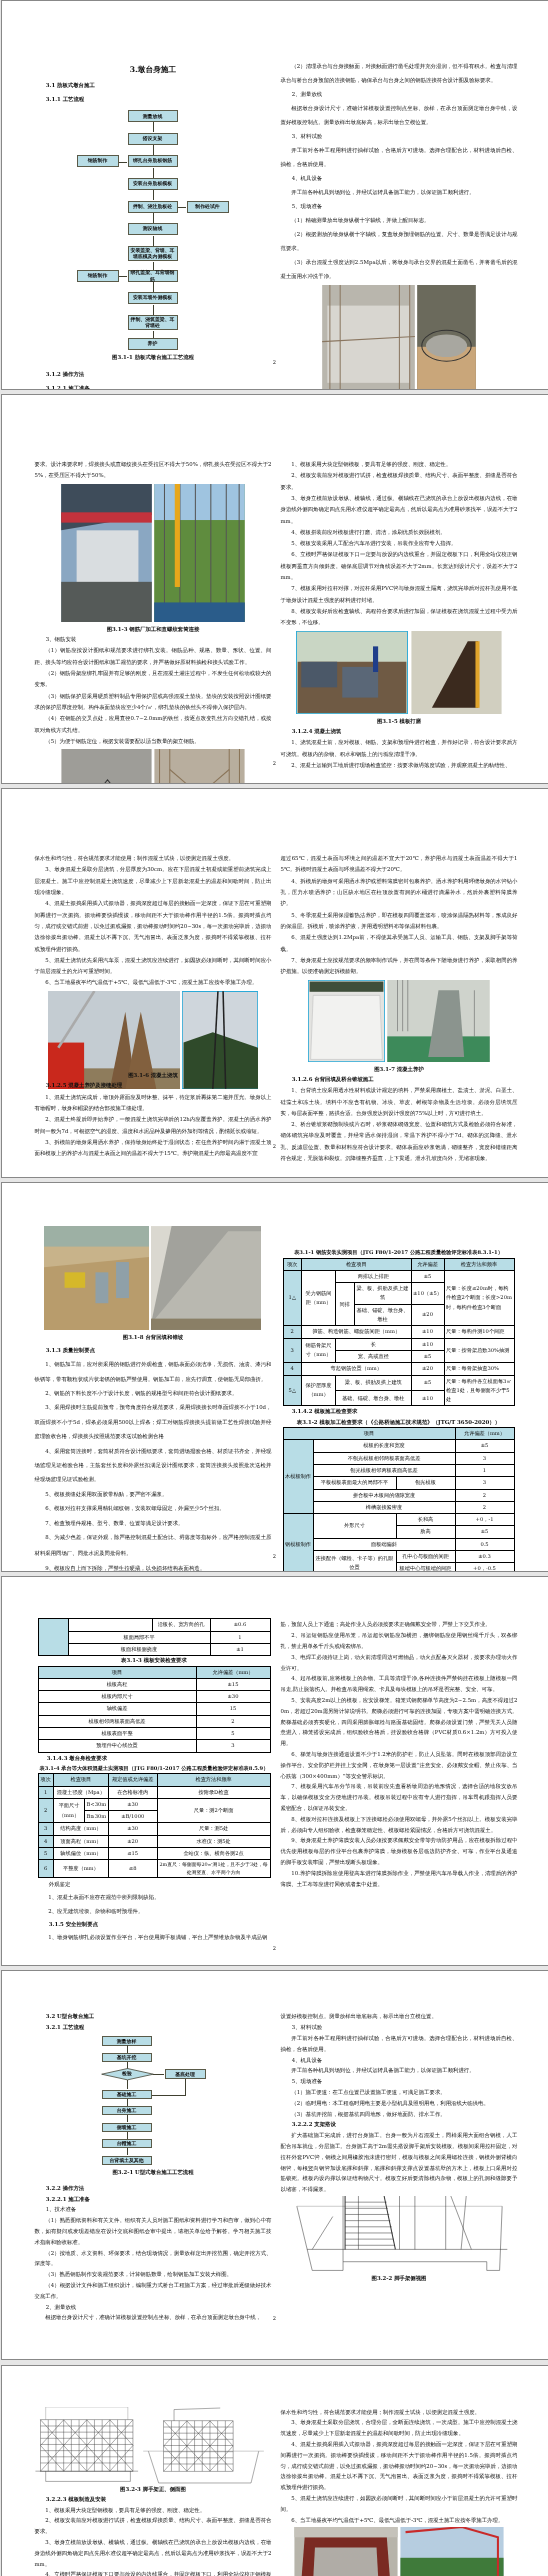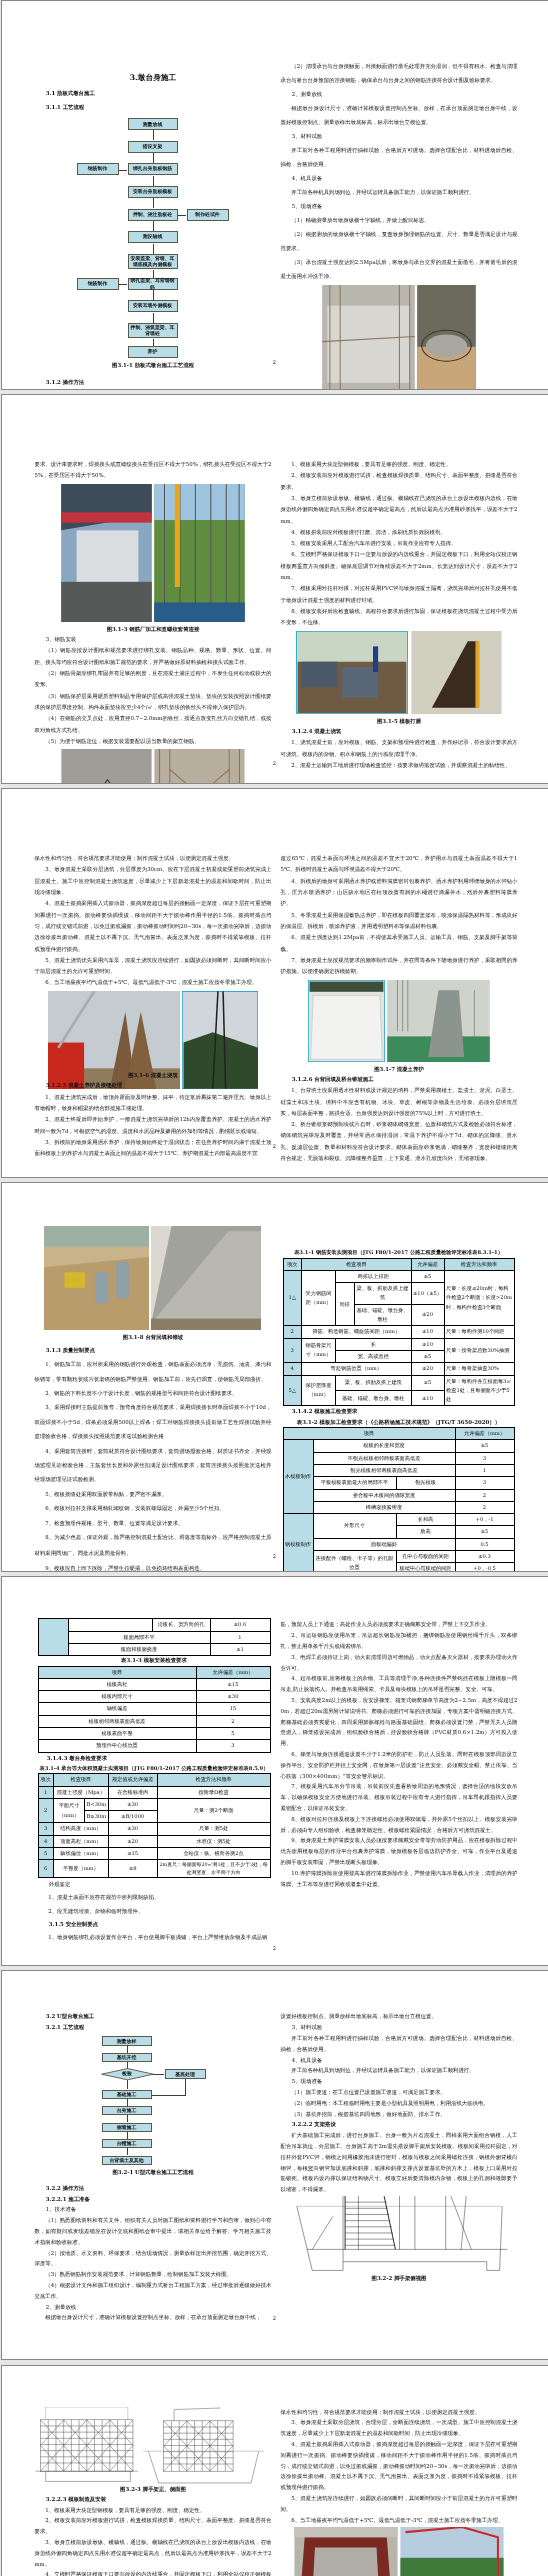--- a/index.html
+++ b/index.html
@@ -26,21 +26,21 @@
 th{background:#b8dde6}
 td.b{background:#b8dde6}
 td.lft{text-align:left}
 .tcap{text-align:center;font-weight:bold;line-height:9.3px;font-size:5.4px}
 .tbl{border:1px solid #000}
 </style>
 </head>
 <body>
 
 <div class="page">
-  <div class="col l" style="top:69px">
+  <div class="col l" style="top:61px">
     <div class="h1">3.墩台身施工</div>
     <div class="h" style="line-height:14px">3.1 肋板式墩台施工</div>
     <div class="h" style="line-height:14px">3.1.1 工艺流程</div>
     <div class="fc" style="width:237px;height:263px">
       <div class="fb" style="left:93px;top:2.1px;width:50px;height:12.4px">测量放线</div>
       <div class="va" style="left:118px;top:14.4px;height:10.3px"></div>
       <div class="fb" style="left:93px;top:25px;width:50px;height:12.4px">搭设支架</div>
       <div class="va" style="left:118px;top:37px;height:10.3px"></div>
       <div class="fb" style="left:42px;top:47px;width:42px;height:12.4px">钢筋制作</div>
       <div class="ha" style="left:84px;top:54px;width:8.8px"></div>

